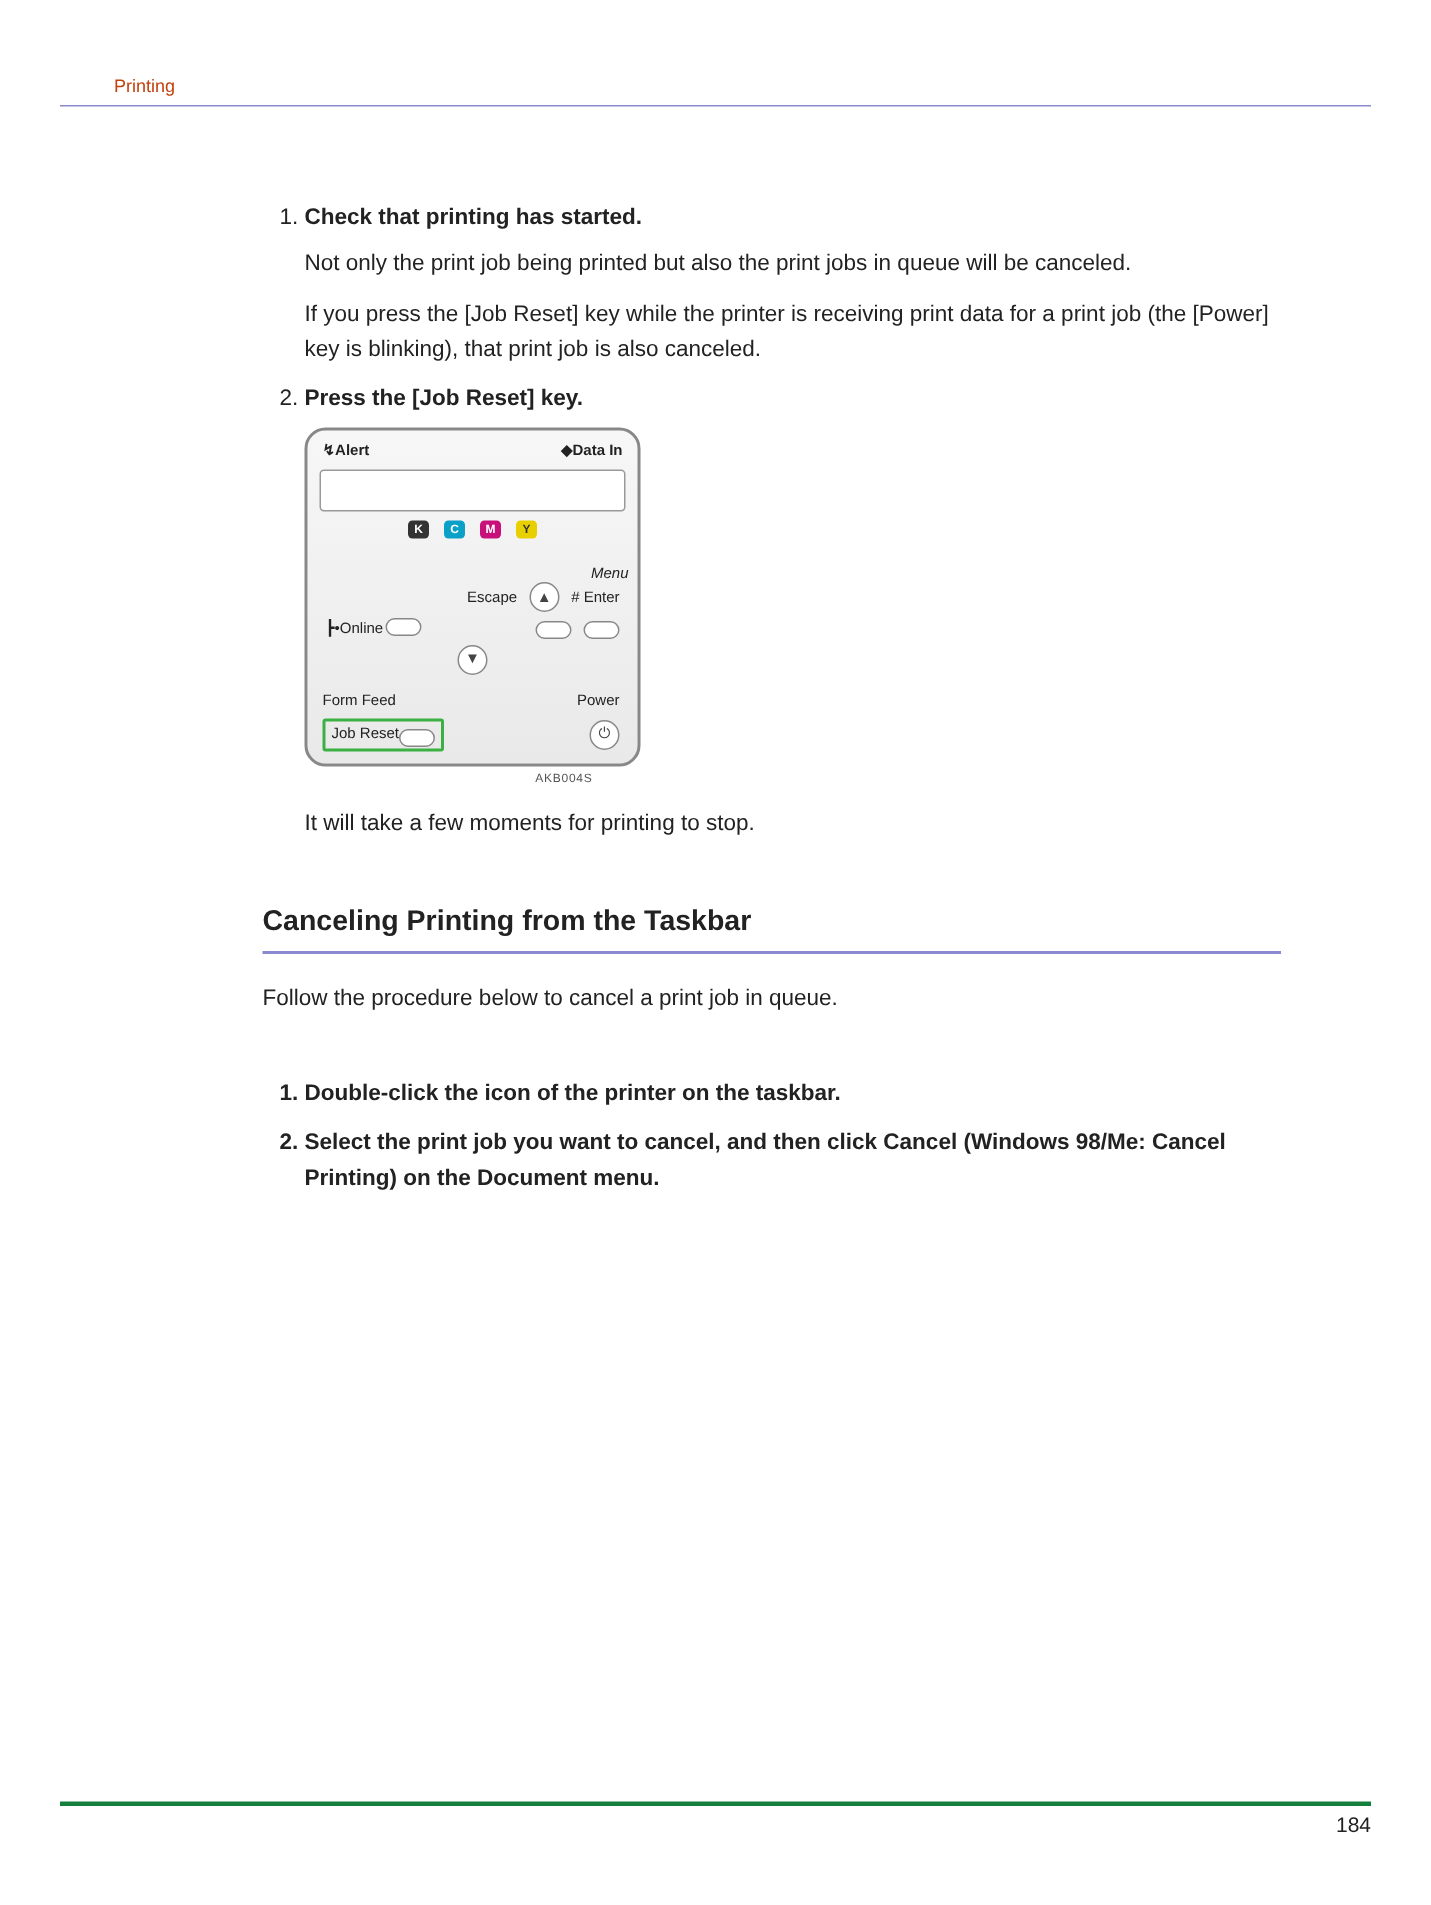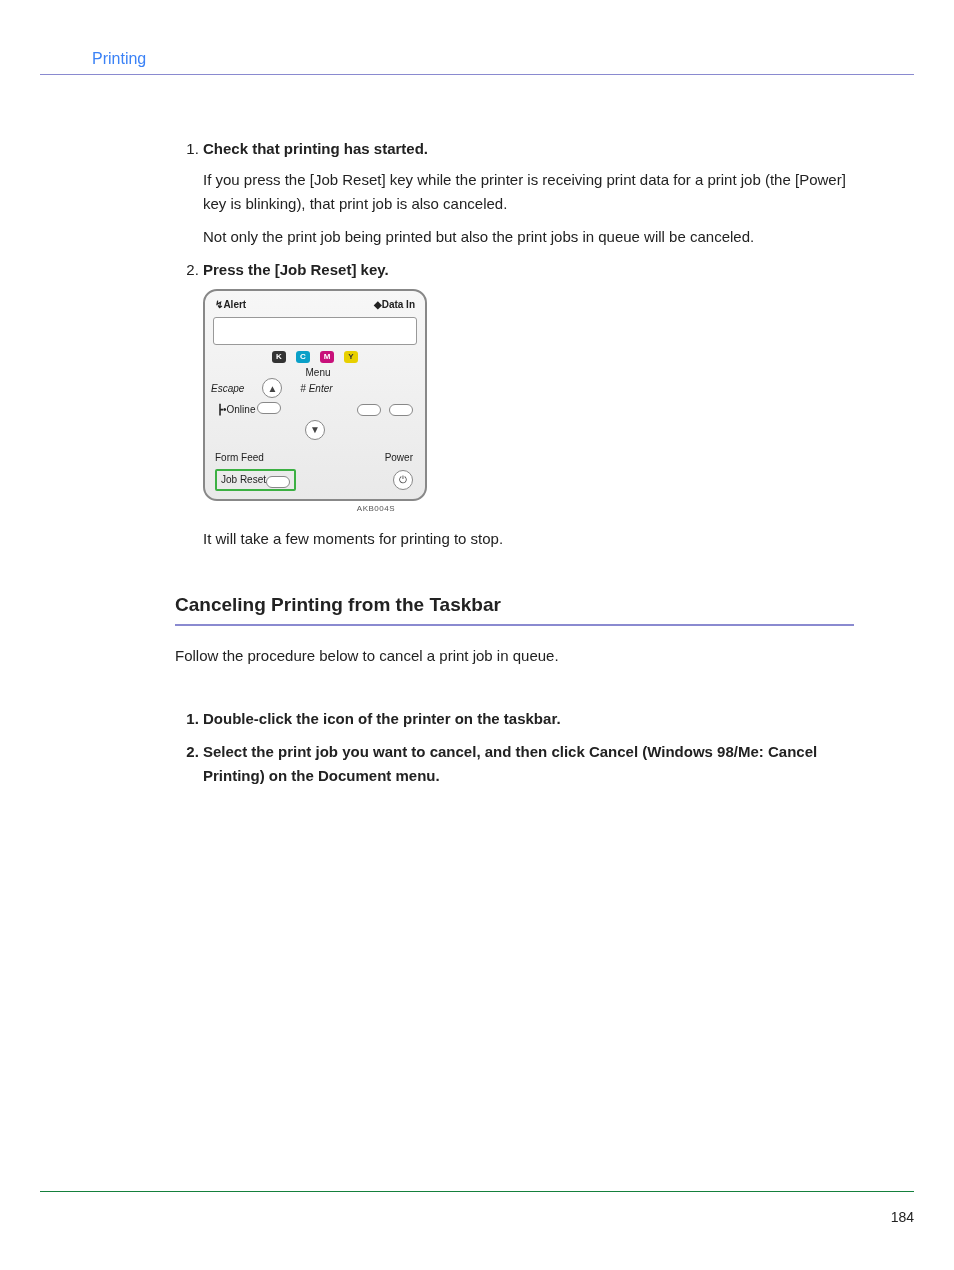--- a/index.html
+++ b/index.html
@@ -9,23 +9,23 @@
     width: 954px;
     height: 1270px;
     padding: 50px 40px 60px 40px;
   }
   .header-line {
     border-bottom: 1px solid #8a8ad0;
     padding-bottom: 6px;
     margin-bottom: 62px;
   }
   .header-label {
-    font-size: 16px;
-    margin-left: 52px;
-    color: #3b82f6;
+    font-size: 12px;
+    margin-left: 36px;
+    color: #c2410c;
   }
   .content {
     margin-left: 135px;
     margin-right: 60px;
     font-size: 15px;
     line-height: 1.55;
   }
   ol.main-list {
     list-style: decimal;
     padding-left: 28px;
@@ -84,22 +84,22 @@
   .tY { background: #e8d000; color:#333;}
   .lbl { font-size: 10px; }
   .pill {
     width: 24px; height: 12px; border:1px solid #888; border-radius: 6px; background:#fff; display:inline-block;
   }
   .circle-btn {
     width: 20px; height: 20px; border:1px solid #888; border-radius: 50%; background:#fff;
     display:flex; align-items:center; justify-content:center; font-size:10px; color:#444;
   }
   .row { display:flex; align-items:center; }
-  .menu-row   { justify-content:center; padding-left:6px; margin-top:2px;}
-  .escape-row { gap:18px; padding-right:6px; margin-top:-2px;font-style:italic;}
+  .menu-row   { justify-content:flex-end; padding-left:6px; margin-top:16px;font-style:italic;}
+  .escape-row { justify-content:flex-end; gap:8px; padding-right:6px; margin-top:-2px;}
   .online-row { justify-content:space-between; padding:0 6px; margin-top:4px; align-items:center;}
   .arrow-down-row { justify-content:center; margin-top:2px; }
   .ff-row     { justify-content:space-between; padding:0 6px 0 4px; margin-top:10px;}
   .jr-row     { justify-content:space-between; padding:0 6px 0 4px; margin-top:4px; align-items:center;}
   .job-reset-highlight {
     border: 2px solid #3cb043;
     border-radius: 2px;
     padding: 1px 4px;
     display:flex; flex-direction:row; align-items:flex-end;
   }
@@ -128,22 +128,22 @@
   }
   ol.sub-list > li {
     font-weight: bold;
     margin-bottom: 10px;
   }
   .footer {
     position: absolute;
     bottom: 44px;
     left: 40px;
     right: 40px;
-    border-top: 1px solid #15803d;
-    padding-top: 16px;
+    border-top: 3px solid #15803d;
+    padding-top: 4px;
     text-align: right;
   }
   .page-number {
     font-size: 14px;
     color: #222;
   }
 </style>
 </head>
 <body>
 
@@ -152,22 +152,22 @@
   <div class="header-line">
     <div class="header-label">Printing</div>
   </div>
 
   <div class="content">
 
     <ol class="main-list">
 
       <li>
         <div class="step-title">Check that printing has started.</div>
+        <p>Not only the print job being printed but also the print jobs in queue will be canceled.</p>
         <p>If you press the [Job Reset] key while the printer is receiving print data for a print job (the [Power] key is blinking), that print job is also canceled.</p>
-        <p>Not only the print job being printed but also the print jobs in queue will be canceled.</p>
       </li>
 
       <li>
         <div class="step-title">Press the [Job Reset] key.</div>
 
         <div class="panel-wrap">
           <div class="panel">
             <div class="top-row">
               <span>↯<span>Alert</span></span>
               <span>◆<span>Data In</span></span>

